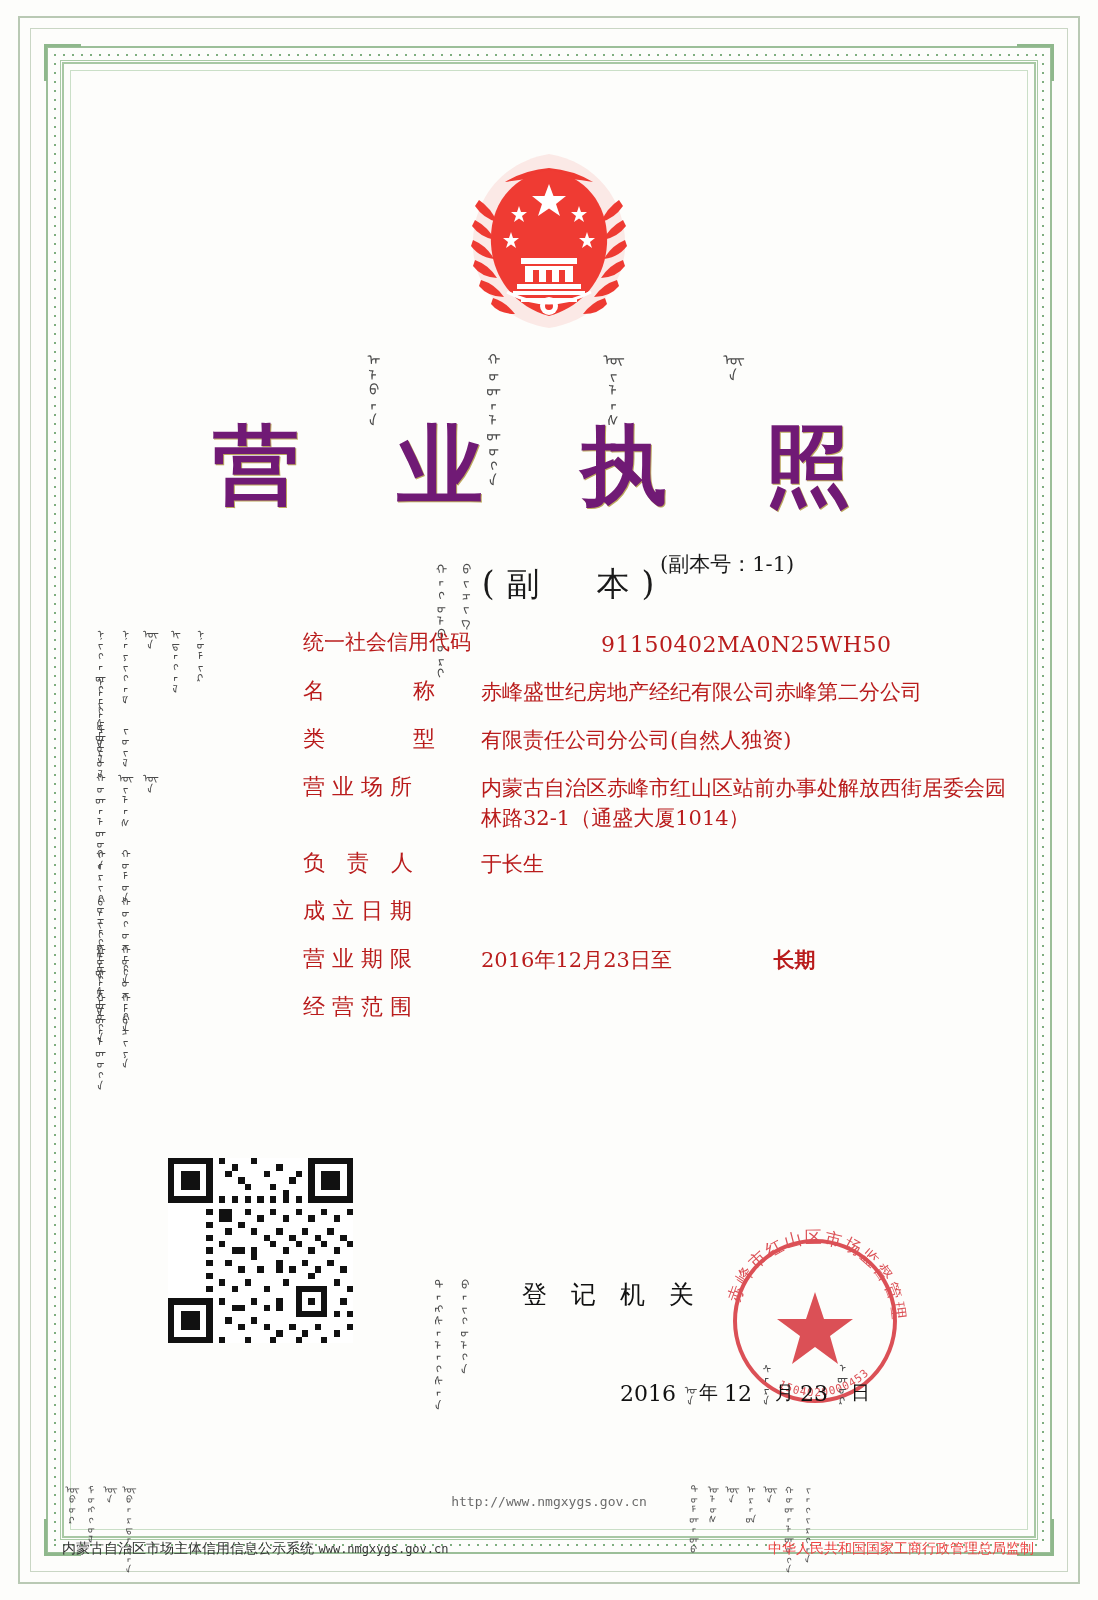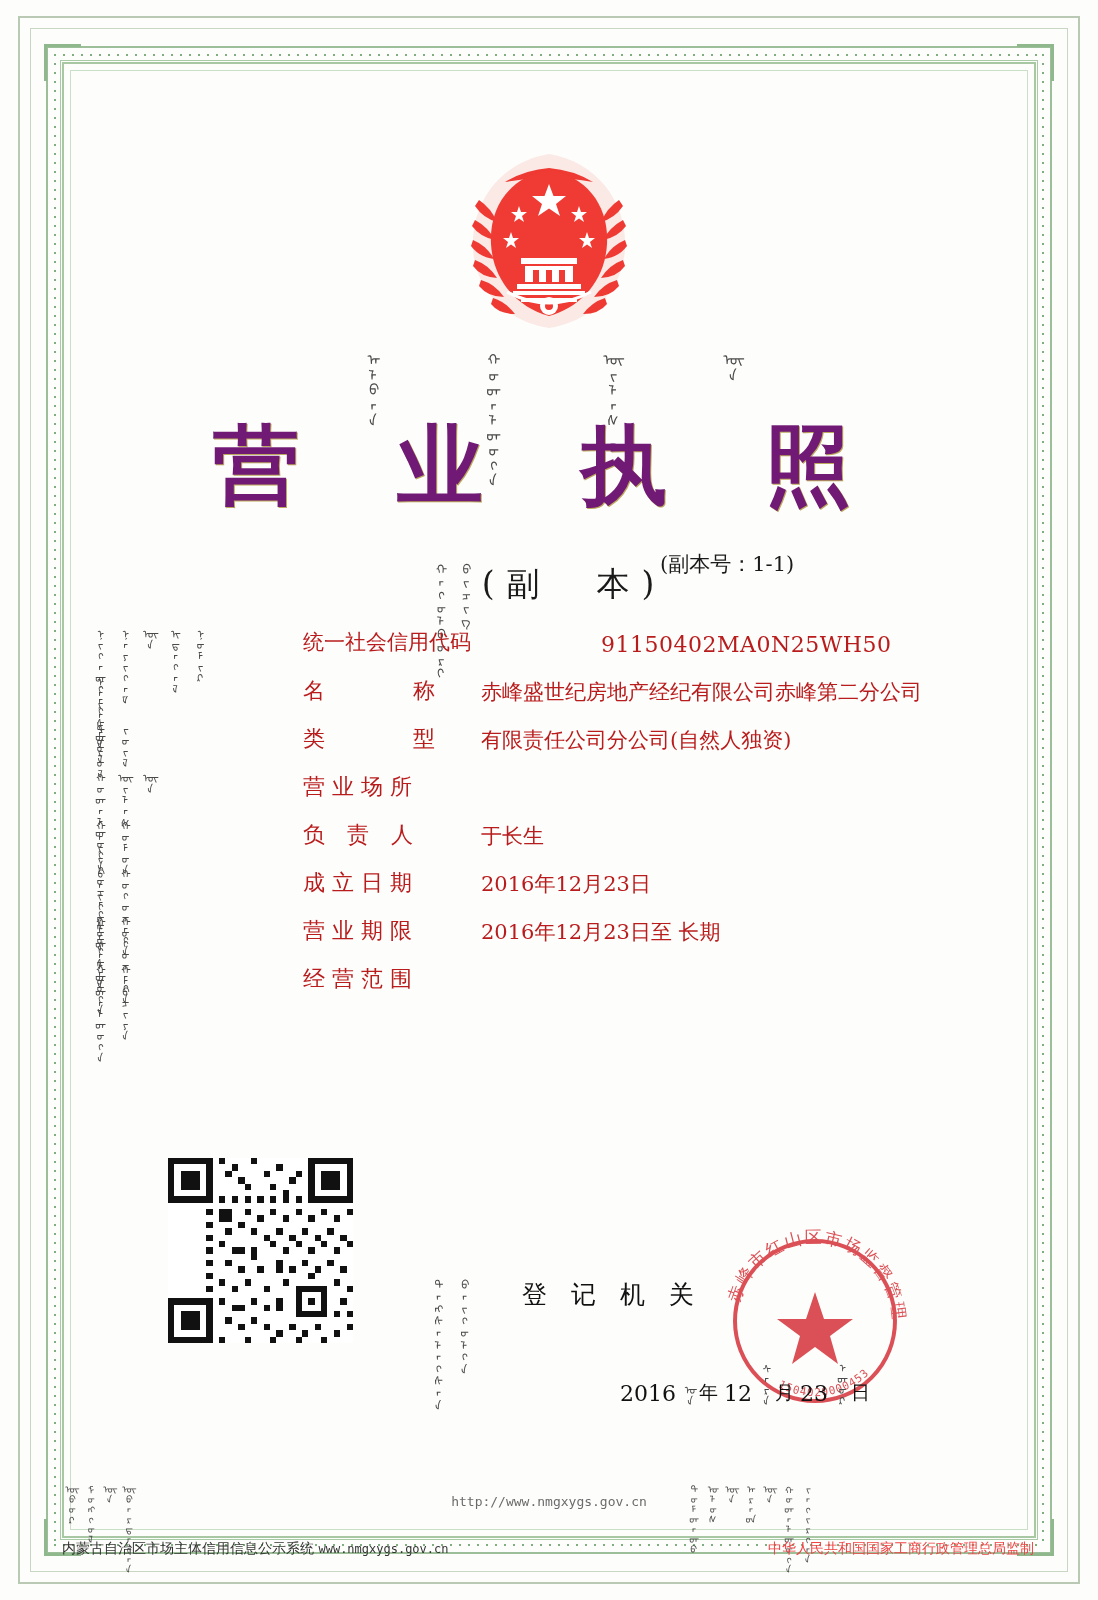--- a/index.html
+++ b/index.html
@@ -199,20 +199,22 @@
     padding-top: 1px;
   }
   .value.code {
     font-size: 22px;
     letter-spacing: 0.5px;
     padding-left: 62px;
   }
   .row.first .label-cn { font-size: 21px; }
   .value .longterm {
     display: inline-block;
+    margin-left: 95px;
+    font-weight: bold;
   }
   .value .trailing-mark {
     display: inline-block;
     margin-left: 4px;
     font-weight: bold;
   }
 
   
   .qr {
     position: absolute;
@@ -435,38 +437,38 @@
       <div class="value">有限责任公司分公司(自然人独资)</div>
     </div>
 
     <div class="row">
       <div class="label-mong">
         <span class="mong">ᠬᠤᠳᠠᠯᠳᠤᠭᠠ</span>
         <span class="mong">ᠦᠢᠯᠡᠰ</span>
         <span class="mong">ᠦᠨ</span>
       </div>
       <div class="label-cn">营 业 场 所</div>
+      <div class="value">内蒙古自治区赤峰市红山区站前办事处解放西街居委会园林路32-1（通盛大厦1014）</div>
     </div>
 
     <div class="row">
       <div class="label-mong">
         <span class="mong">ᠬᠠᠷᠢᠭᠤᠴᠠᠭᠰᠠᠨ</span>
         <span class="mong">ᠬᠦᠮᠦᠨ</span>
       </div>
       <div class="label-cn">负　责　人</div>
       <div class="value">于长生</div>
     </div>
 
     <div class="row">
       <div class="label-mong">
         <span class="mong">ᠪᠠᠢᠭᠤᠯᠤᠭᠰᠠᠨ</span>
         <span class="mong">ᠬᠤᠭᠤᠴᠠᠭᠠ</span>
       </div>
       <div class="label-cn">成 立 日 期</div>
-      <div class="value">2016年12月23日</div>
     </div>
 
     <div class="row">
       <div class="label-mong">
         <span class="mong">ᠬᠤᠳᠠᠯᠳᠤᠭᠠ</span>
         <span class="mong">ᠬᠤᠭᠤᠴᠠᠭᠠ</span>
       </div>
       <div class="label-cn">营 业 期 限</div>
       <div class="value">
         <span>2016年12月23日至</span>

